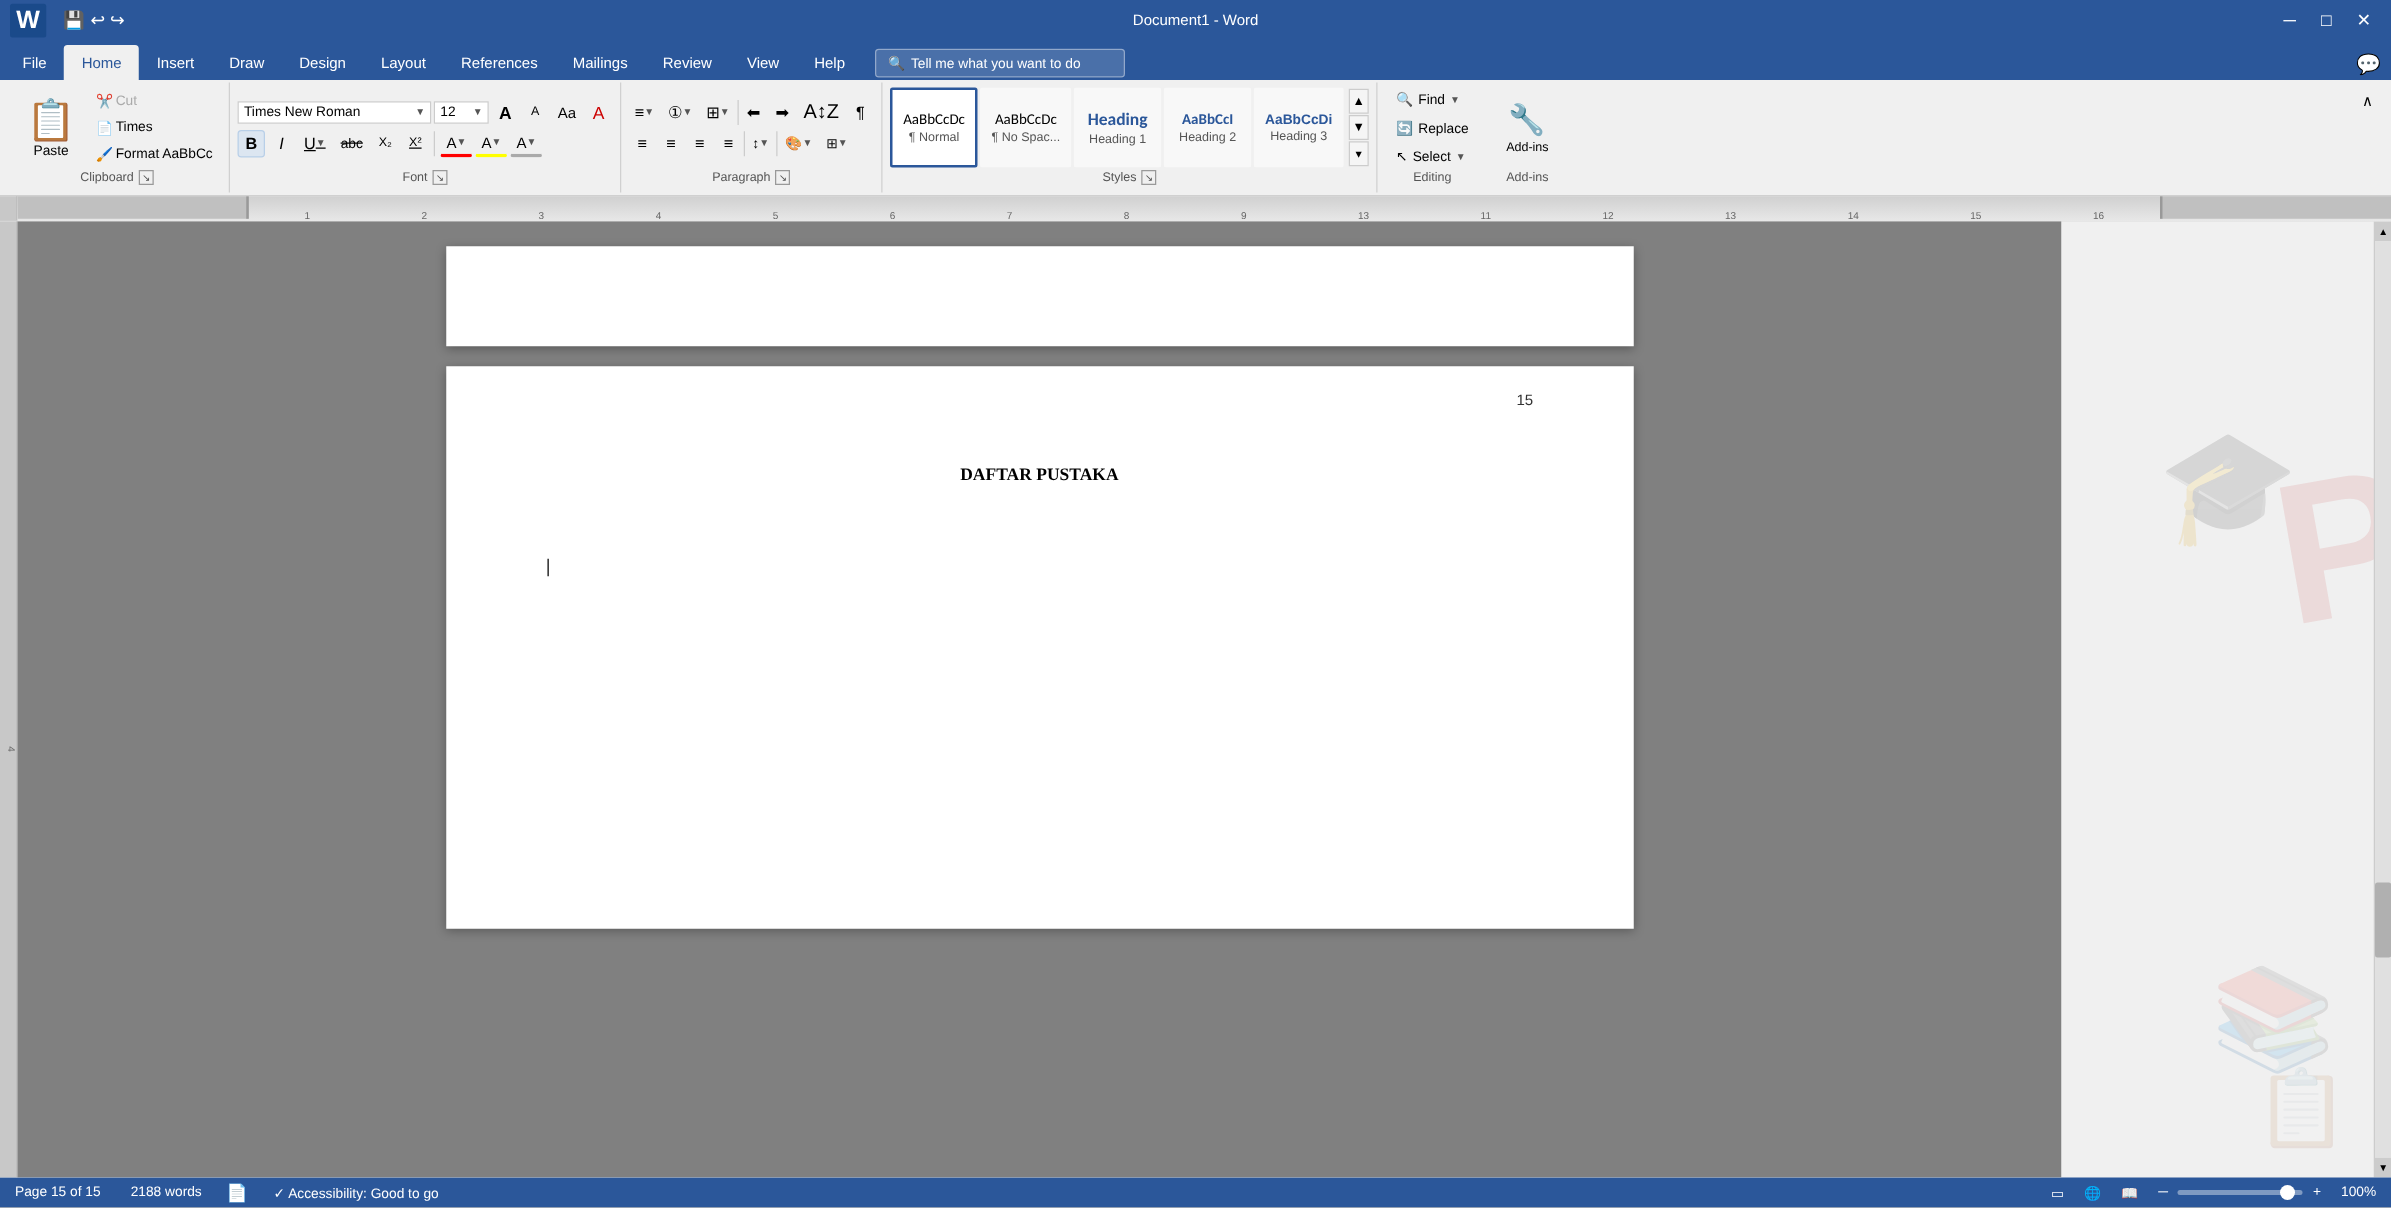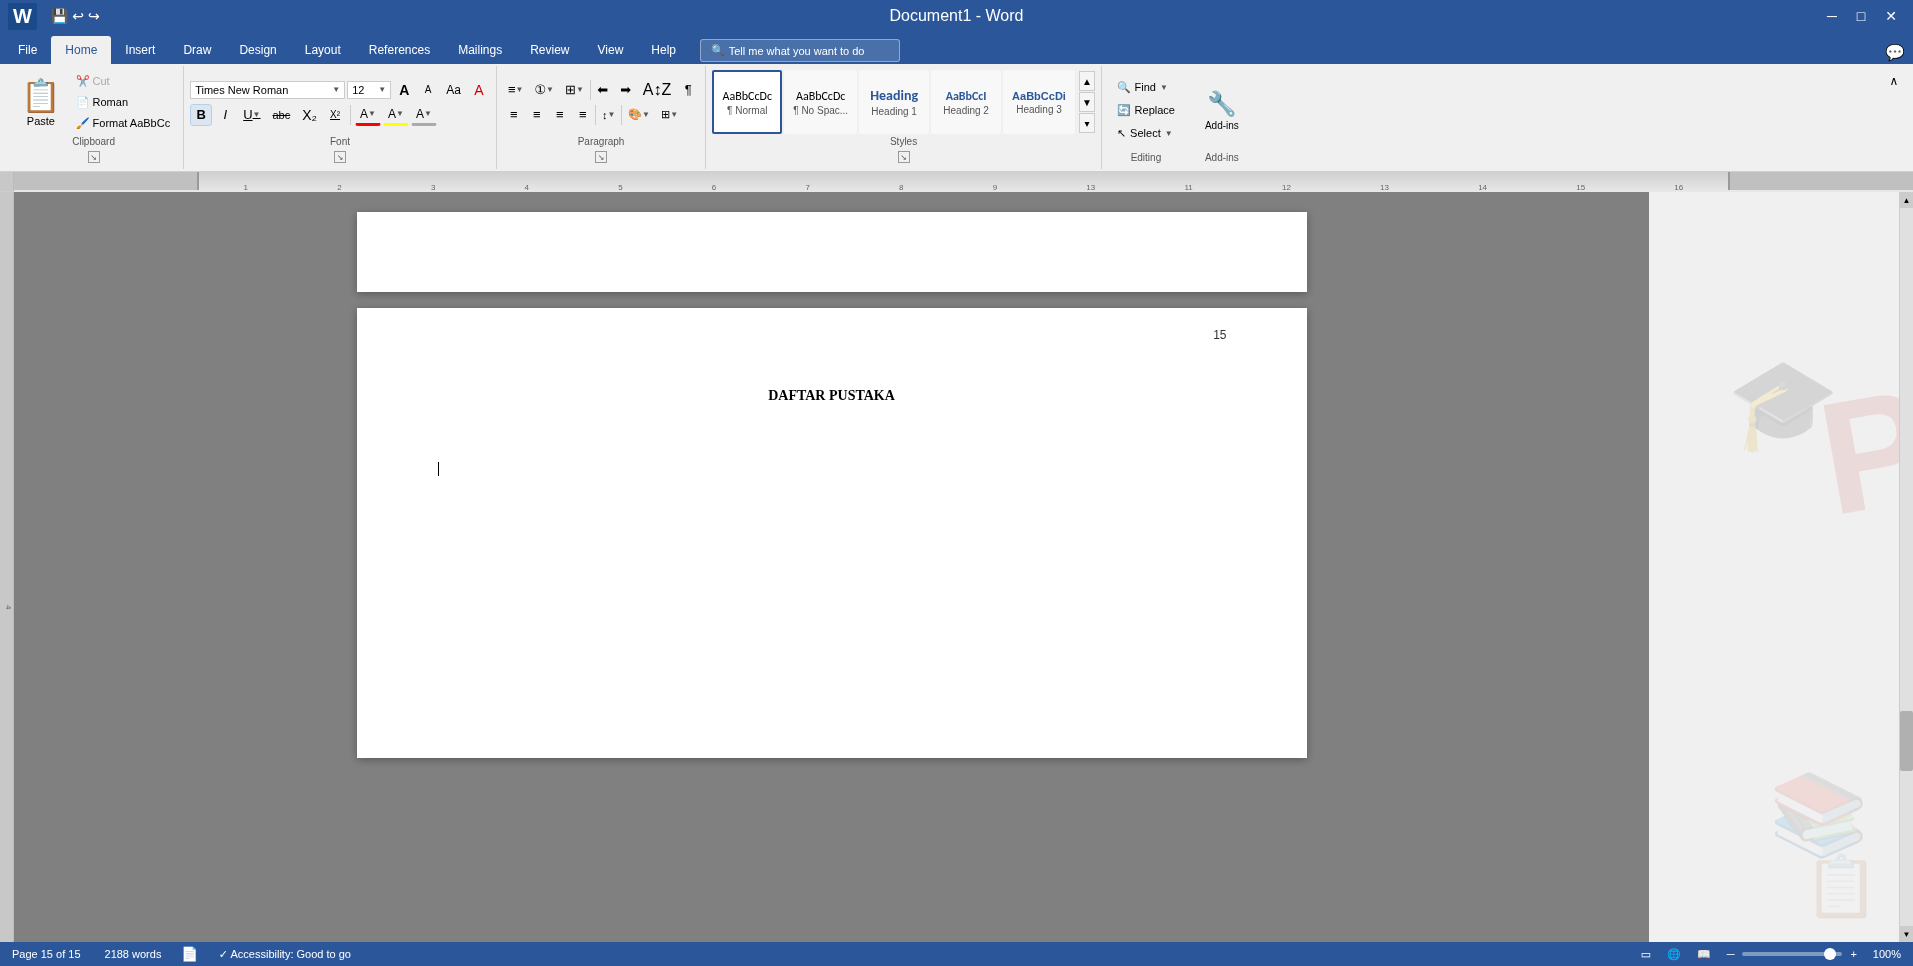--- a/index.html
+++ b/index.html
@@ -10,21 +10,21 @@
       background: #2b579a;
       color: white;
       height: 32px;
       display: flex;
       align-items: center;
       justify-content: space-between;
       padding: 0 8px;
       flex-shrink: 0;
     }
     .title-bar-left { display: flex; align-items: center; gap: 6px; }
-    .title-bar-center { position: absolute; left: 50%; transform: translateX(-50%); font-size: 16px; }
+    .title-bar-center { position: absolute; left: 50%; transform: translateX(-50%); font-size: 12px; }
     .title-bar-right { display: flex; align-items: center; gap: 4px; margin-left: auto; }
     .title-bar-btn { color: white; background: none; border: none; cursor: pointer; padding: 4px 8px; font-size: 14px; }
 
     
     .ribbon-tabs {
       background: #2b579a;
       display: flex;
       align-items: flex-end;
       padding: 0 4px;
       flex-shrink: 0;
@@ -69,21 +69,20 @@
     }
     .ribbon-group-label {
       font-size: 10px;
       color: #555;
       text-align: center;
       padding: 2px 0;
       display: flex;
       align-items: center;
       justify-content: center;
       gap: 4px;
-      flex-direction: column;
     }
     .ribbon-group-label-expand {
       width: 12px;
       height: 12px;
       border: 1px solid #999;
       display: flex;
       align-items: center;
       justify-content: center;
       cursor: pointer;
       font-size: 8px;
@@ -423,21 +422,21 @@
         <span class="paste-label">Paste</span>
       </div>
 
       <div style="display:flex; flex-direction:column; gap:2px;">
         <div class="rb-small disabled">
           <span>✂️</span>
           <span>Cut</span>
         </div>
         <div class="rb-small">
           <span>📄</span>
-          <span>Roman</span>
+          <span>Times</span>
         </div>
         <div class="rb-small">
           <span>🖌️</span>
           <span>Format AaBbCc</span>
         </div>
       </div>
     </div>
     <div class="ribbon-group-label">
       <span>Clipboard</span>
       <div class="ribbon-group-label-expand">↘</div>
@@ -459,21 +458,21 @@
           <button class="font-btn" style="font-weight:bold; font-size:14px;">A</button>
           <button class="font-btn" style="font-size:10px;">A</button>
           <button class="font-btn">Aa</button>
           <button class="font-btn" style="color:#cc0000; font-size:14px;">A</button>
         </div>
         <div class="font-row2">
           <button class="font-btn active" style="font-weight:bold; font-size:13px;">B</button>
           <button class="font-btn" style="font-style:italic; font-size:13px;">I</button>
           <button class="font-btn" style="text-decoration:underline; font-size:13px;">U<span class="dropdown-arrow">▼</span></button>
           <button class="font-btn" style="text-decoration:line-through; font-size:11px;">abc</button>
-          <button class="font-btn" style="font-size:14px;text-align:right;">X₂</button>
+          <button class="font-btn" style="font-size:10px;text-align:right;">X₂</button>
           <button class="font-btn" style="font-size:10px;text-decoration:underline;">X²</button>
           <div style="width:1px;height:20px;background:#ccc;margin:0 2px;"></div>
           <button class="font-btn" style="font-size:12px; border-bottom:3px solid red;">A<span class="dropdown-arrow">▼</span></button>
           <button class="font-btn" style="font-size:12px; border-bottom:3px solid yellow;">A<span class="dropdown-arrow">▼</span></button>
           <button class="font-btn" style="font-size:12px; border-bottom:3px solid #aaa;">A<span class="dropdown-arrow">▼</span></button>
         </div>
       </div>
     </div>
     <div class="ribbon-group-label">
       <span>Font</span>

